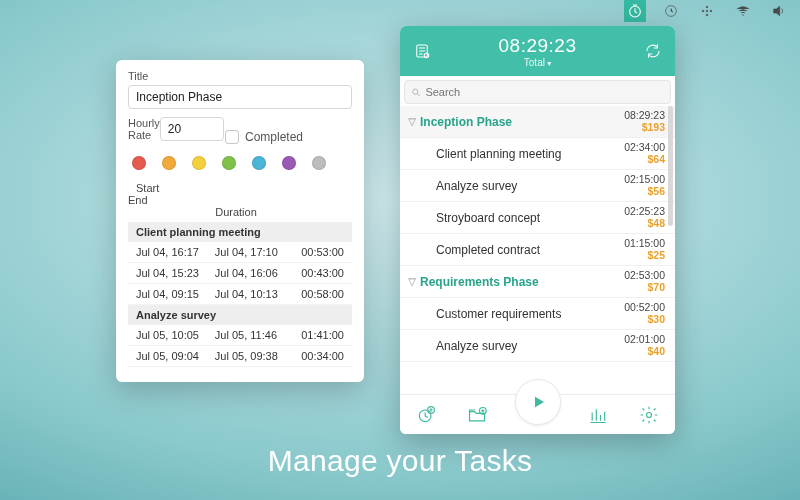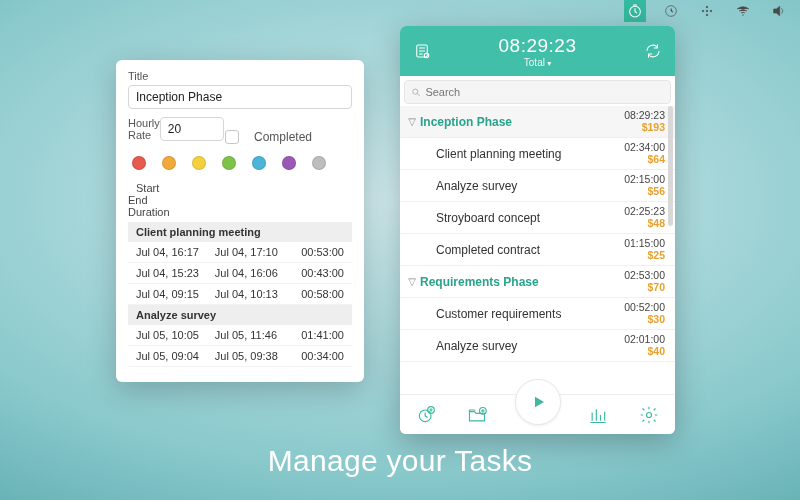--- a/index.html
+++ b/index.html
@@ -90,29 +90,29 @@
     padding: 10px 12px 6px 12px;
   }
   .detail .lbl { font-size: 11px; color: #555; margin-bottom: 3px; }
   .detail .field {
     width: 100%; height: 24px; border: 1px solid #d6d6d6; border-radius: 4px;
     padding: 0 7px; font-size: 12px; color: #222; outline: none; background:#fff;
   }
   .detail .row2 { display: flex; align-items: flex-end; gap: 14px; margin-top: 8px; }
   .detail .row2 .col { display:flex; flex-direction:row; }
   .detail .row2 .col:first-child { width: 64px; }
-  .check { display:flex; align-items:center; gap:15px; font-size:12px; color:#555;padding-left:19px; }
+  .check { display:flex; align-items:center; gap:6px; font-size:12px; color:#555;padding-left:19px; }
   .checkbox { width: 14px; height: 14px; border:1px solid #c7c7c7; border-radius:3px; background:#fff; }
   .swatches { display:flex; gap: 16px; margin: 12px 0 8px 0; padding: 0 4px; }
   .sw { width: 14px; height: 14px; border-radius: 50%; box-shadow: inset 0 0 0 1px rgba(0,0,0,.1); }
 
   .theaders { display:flex; font-size:11px; color:#444; padding: 4px 0; flex-direction: column; }
   .theaders span:nth-child(1){ width:92px; padding-left:8px;}
   .theaders span:nth-child(2){ width:92px;}
-  .theaders span:nth-child(3){ flex:1; text-align:left; padding-right:8px;}
+  .theaders span:nth-child(3){ flex:1; text-align:center; padding-right:8px;}
 
   .sessions { font-size: 11px; }
   .sessions .ghead { background:#eeeeee; font-weight:600; color:#333; padding:4px 8px; }
   .sessions .srow { display:flex; padding:4px 0; border-bottom:1px solid #f3f3f3;align-items:flex-end; }
   .sessions .srow span:nth-child(1){ width:92px; padding-left:8px; color:#333;}
   .sessions .srow span:nth-child(2){ width:92px; color:#333;}
   .sessions .srow span:nth-child(3){ flex:1; text-align:right; padding-right:8px; color:#333;}
 
   
   .scrollthumb { position:absolute; right:2px; top:80px; width:5px; height:120px; background:#d8d8d8; border-radius:3px; }

